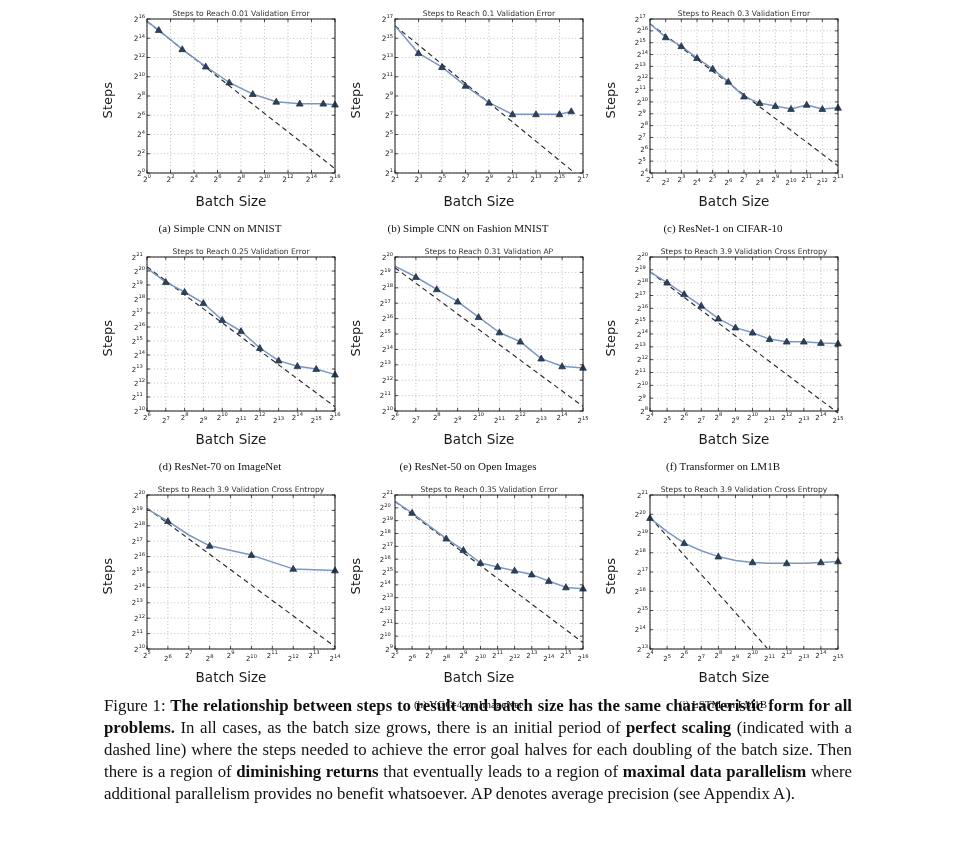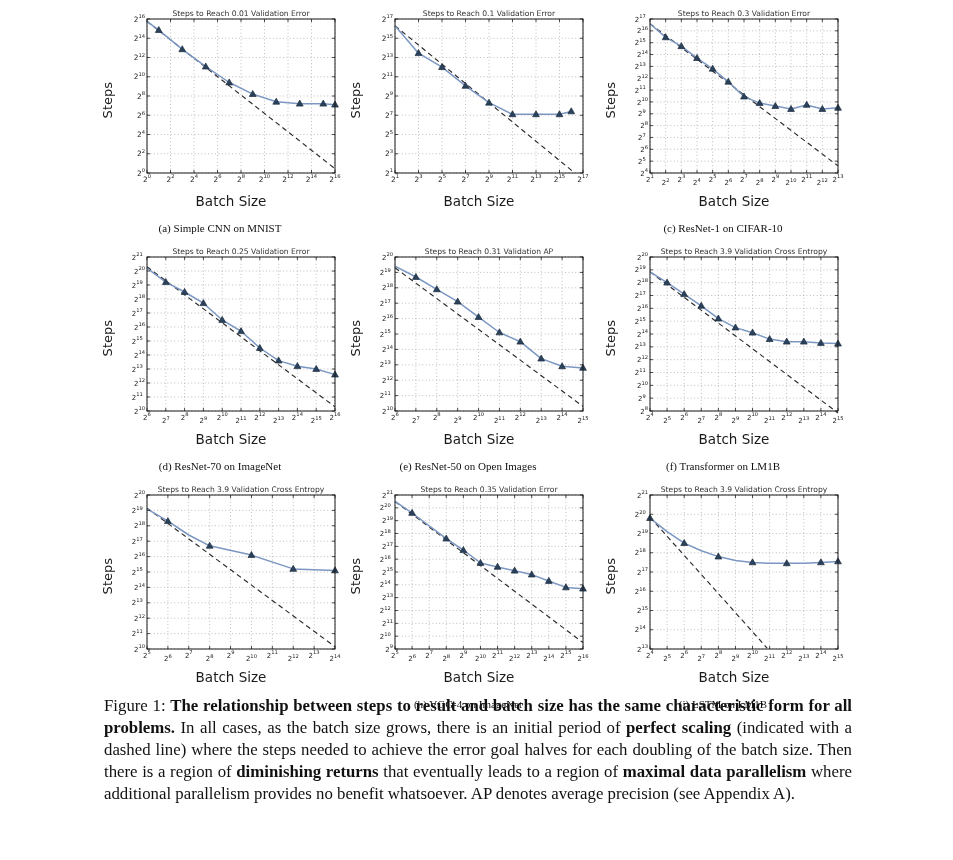--- a/index.html
+++ b/index.html
@@ -225,20 +225,21 @@
                 <text x="29" y="90.6" text-anchor="end" font-size="7.4" fill="#1a1a1a">2<tspan dy="-3.224" font-size="5.2">9</tspan></text>
                 <text x="29" y="71.35" text-anchor="end" font-size="7.4" fill="#1a1a1a">2<tspan dy="-3.224" font-size="5.2">11</tspan></text>
                 <text x="29" y="52.1" text-anchor="end" font-size="7.4" fill="#1a1a1a">2<tspan dy="-3.224" font-size="5.2">13</tspan></text>
                 <text x="29" y="32.85" text-anchor="end" font-size="7.4" fill="#1a1a1a">2<tspan dy="-3.224" font-size="5.2">15</tspan></text>
                 <text x="29" y="13.6" text-anchor="end" font-size="7.4" fill="#1a1a1a">2<tspan dy="-3.224" font-size="5.2">17</tspan></text>
               </g>
               <text x="125" y="8" text-anchor="middle" font-size="7.6" fill="#333333">Steps to Reach 0.1 Validation Error</text>
             </svg></div>
       </div>
       <div class="xlab">Batch Size</div>
+      <div class="subcap">(b) Simple CNN on Fashion MNIST</div>
     </div>
 
     <div class="cell">
       <div class="plotrow">
         <div class="ylab">Steps</div>
         <div><svg width="225" height="180" viewBox="0 0 225 180">
               <g stroke="#9a9a9a" stroke-width="0.65" stroke-dasharray="1,2.4">
                 <line x1="31" y1="11" x2="31" y2="165"></line>
                 <line x1="46.666666666666664" y1="11" x2="46.666666666666664" y2="165"></line>
                 <line x1="62.33333333333333" y1="11" x2="62.33333333333333" y2="165"></line>

